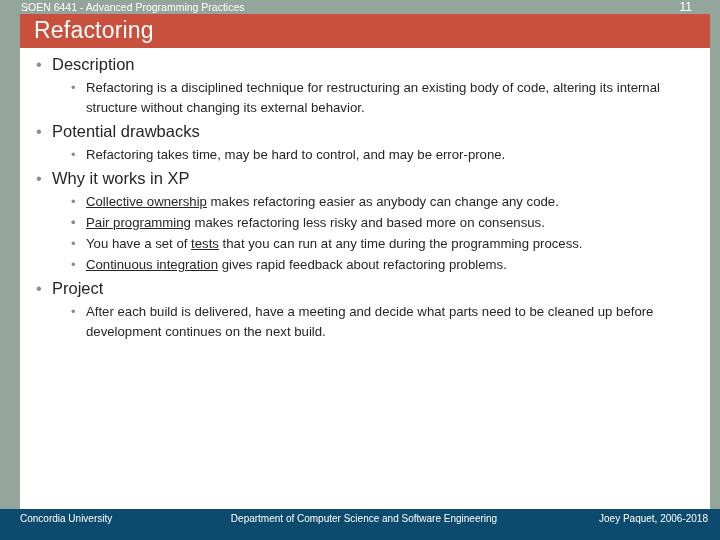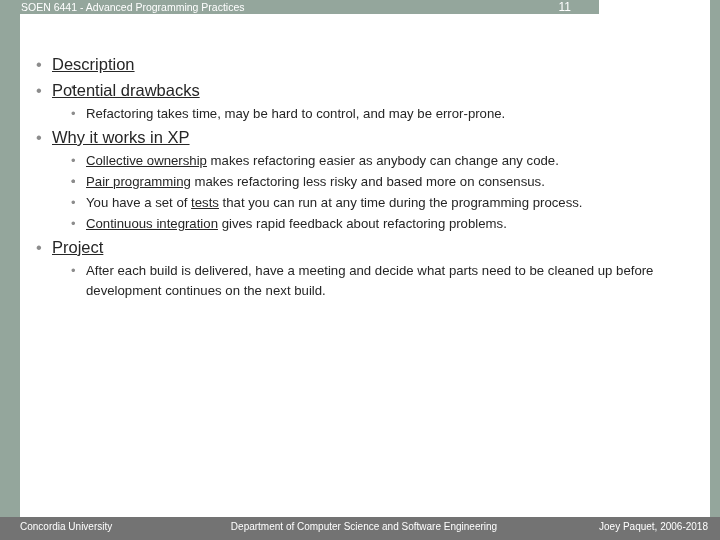--- a/index.html
+++ b/index.html
@@ -38,21 +38,21 @@
     width: 10px;
     height: 540px;
     background: #94a69c;
   }
 
   
   .topbar {
     position: absolute;
     left: 0;
     top: 0;
-    width: 599px;
+    width: 720px;
     height: 14px;
     background: #94a69c;
     z-index: 3;
   }
   .topbar .course {
     position: absolute;
     left: 21px;
     top: 0px;
     line-height: 14px;
     font-size: 10.5px;
@@ -122,21 +122,20 @@
   li.b1 > .bullet {
     position: absolute;
     left: 6px;
     top: 0;
     font-size: 16.5px;
     color: #8c8c8c;
     line-height: 24px;
   }
   li.b1 > .txt {
     display: inline-block;
-    text-decoration: underline;
   }
 
   li.b2 {
     position: relative;
     padding-left: 18px;
     margin: 0 0 1px 48px;
     font-size: 13.2px;
     color: #262626;
     line-height: 20px;
   }
@@ -156,22 +155,22 @@
   .grp-tight { margin-bottom: 4px; }
 
   .u { text-decoration: underline; }
 
   
   .footer {
     position: absolute;
     left: 0;
     bottom: 0;
     width: 720px;
-    height: 23px;
-    background: #737373;
+    height: 31px;
+    background: #0c4a6e;
     z-index: 3;
   }
   .footer .f-left {
     position: absolute;
     left: 20px;
     top: 0;
     line-height: 19px;
     font-size: 10px;
     color: #ffffff;
     white-space: nowrap;
@@ -204,26 +203,29 @@
 <div id="slide">
 
   <div class="strip-left"></div>
   <div class="strip-right"></div>
 
   <div class="topbar">
     <span class="course">SOEN 6441 - Advanced Programming Practices</span>
     <span class="pageno">11</span>
   </div>
 
+  <div class="title-bar">
+    <div class="title-text">Refactoring</div>
+  </div>
 
   <div class="content">
     <ul class="lvl1" id="content-list">
         <li class="b1"><span class="bullet">•</span><span class="txt">Description</span></li>
         <ul class="lvl2 grp">
-          <li class="b2"><span class="bullet">•</span></li>
+          <li class="b2"><span class="bullet">•</span><span class="txt"><span>Refactoring is a disciplined technique for restructuring an existing body of code, altering its internal structure without changing its external behavior.</span></span></li>
         </ul>
         <li class="b1"><span class="bullet">•</span><span class="txt">Potential drawbacks</span></li>
         <ul class="lvl2 grp">
           <li class="b2"><span class="bullet">•</span><span class="txt"><span>Refactoring takes time, may be hard to control, and may be error-prone.</span></span></li>
         </ul>
         <li class="b1"><span class="bullet">•</span><span class="txt">Why it works in XP</span></li>
         <ul class="lvl2 grp-tight">
           <li class="b2"><span class="bullet">•</span><span class="txt"><span class="u">Collective ownership</span><span> makes refactoring easier as anybody can change any code.</span></span></li>
           <li class="b2"><span class="bullet">•</span></li>
           <li class="b2"><span class="bullet">•</span><span class="txt"><span class="u">Pair programming</span><span> makes refactoring less risky and based more on consensus.</span></span></li>

